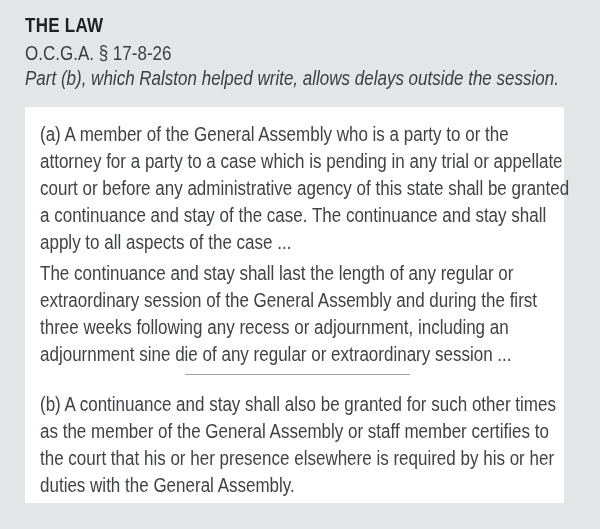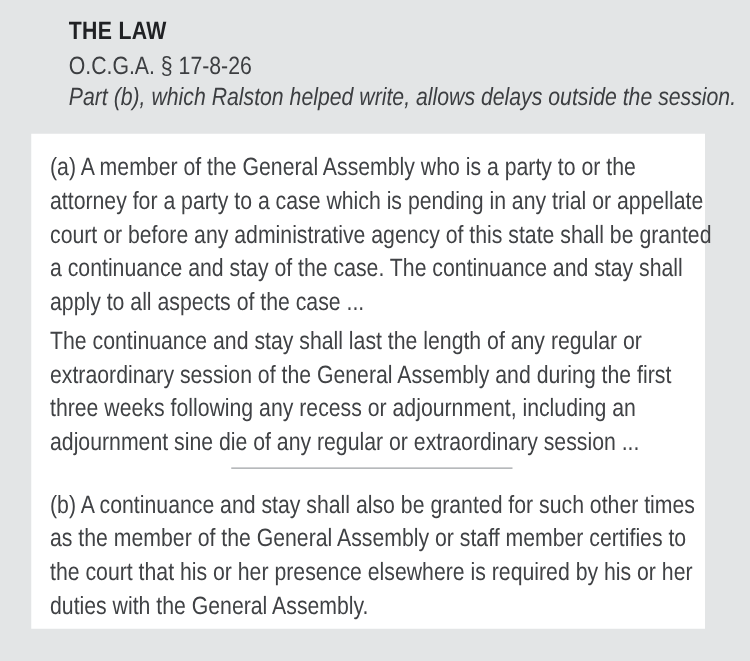--- a/index.html
+++ b/index.html
@@ -18,21 +18,20 @@
   }
   
   .cond {
     transform: scaleX(0.85);
     transform-origin: 0 0;
     width: 640px;
     white-space: nowrap;
   }
   .header {
     padding: 14px 9px 0 25px;
-    margin-left: 30px;
   }
   .kicker {
     font-size: 20px;
     line-height: 22px;
     font-weight: 700;
     letter-spacing: 0.3px;
     color: #202124;
   }
   .statute {
     font-size: 20px;

